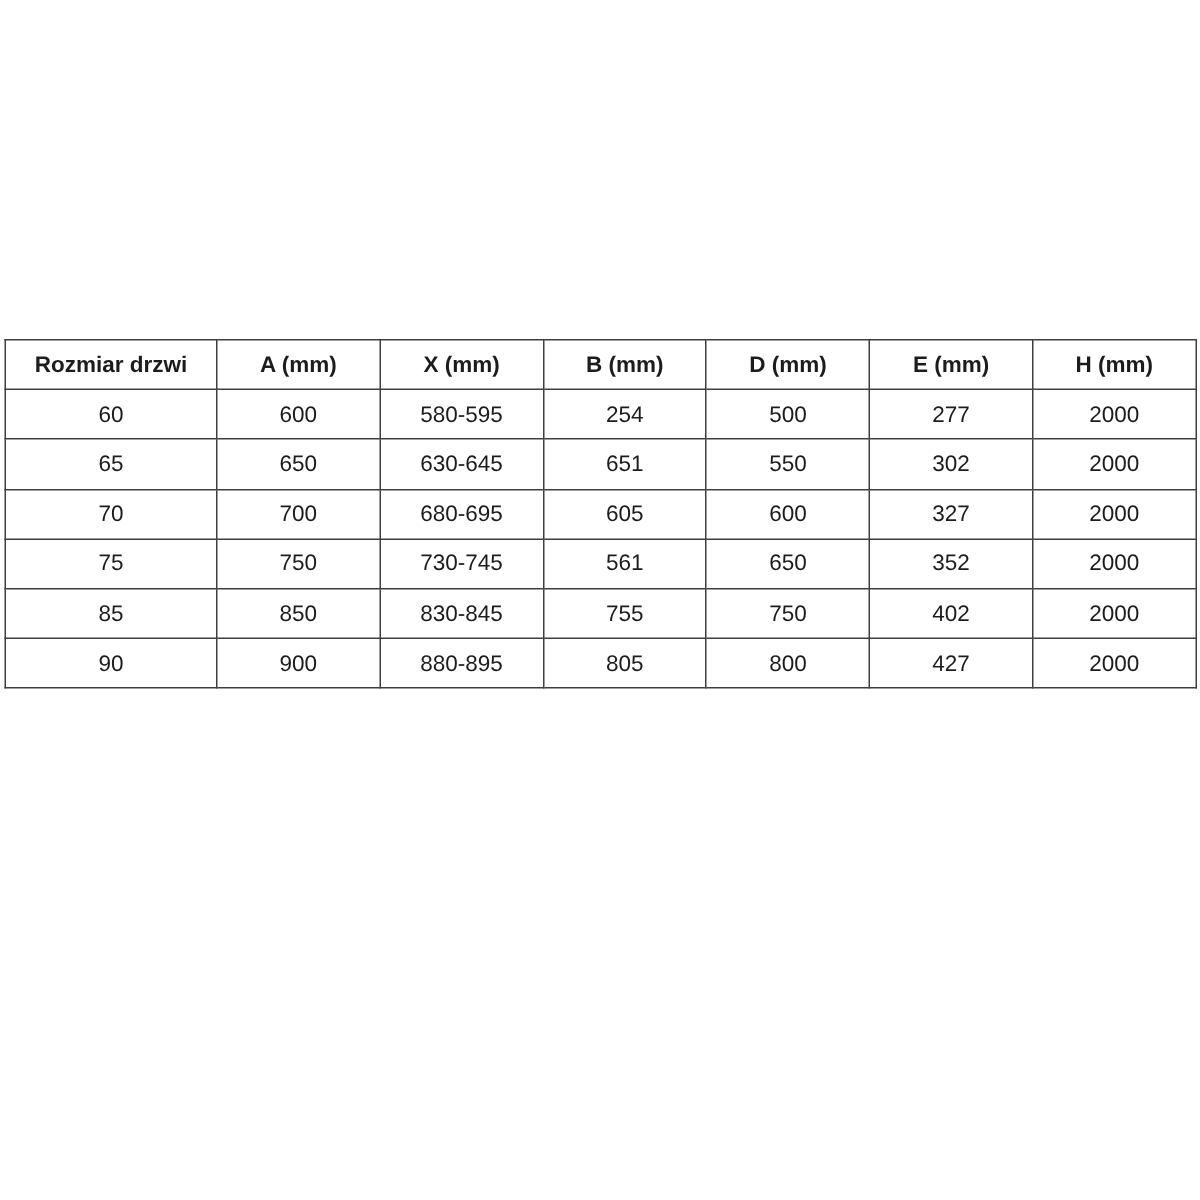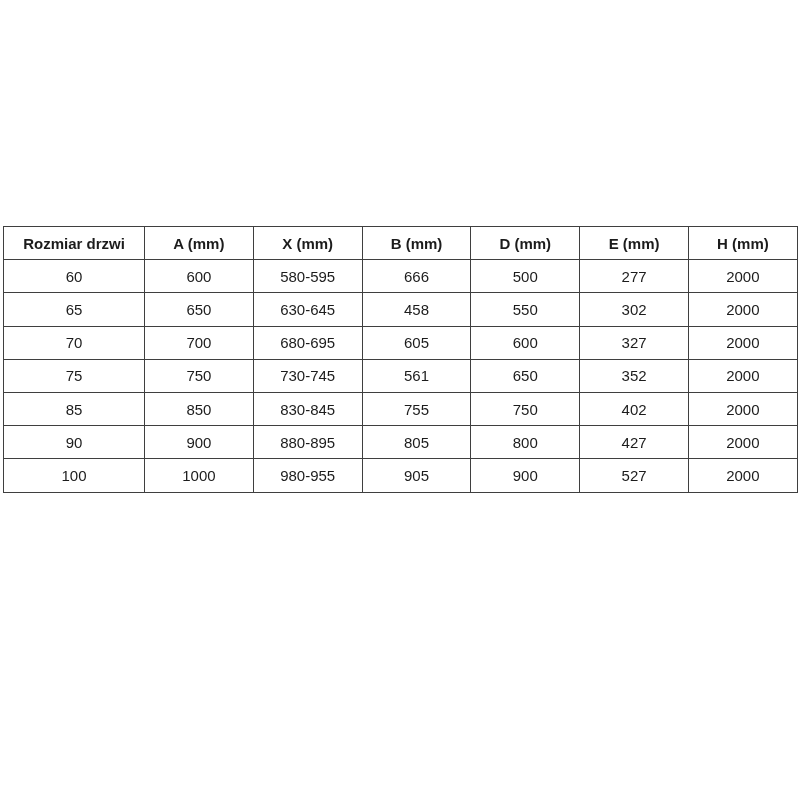--- a/index.html
+++ b/index.html
@@ -71,30 +71,30 @@
           <th>D (mm)</th>
           <th>E (mm)</th>
           <th>H (mm)</th>
         </tr>
     </thead>
     <tbody>
         <tr>
           <td>60</td>
           <td>600</td>
           <td>580-595</td>
-          <td>666</td>
+          <td>254</td>
           <td>500</td>
           <td>277</td>
           <td>2000</td>
         </tr>
         <tr>
           <td>65</td>
           <td>650</td>
           <td>630-645</td>
-          <td>458</td>
+          <td>651</td>
           <td>550</td>
           <td>302</td>
           <td>2000</td>
         </tr>
         <tr>
           <td>70</td>
           <td>700</td>
           <td>680-695</td>
           <td>605</td>
           <td>600</td>
@@ -121,24 +121,15 @@
         </tr>
         <tr>
           <td>90</td>
           <td>900</td>
           <td>880-895</td>
           <td>805</td>
           <td>800</td>
           <td>427</td>
           <td>2000</td>
         </tr>
-        <tr>
-          <td>100</td>
-          <td>1000</td>
-          <td>980-955</td>
-          <td>905</td>
-          <td>900</td>
-          <td>527</td>
-          <td>2000</td>
-        </tr>
       </tbody>
   </table>
 </div>
 
 </body></html>

